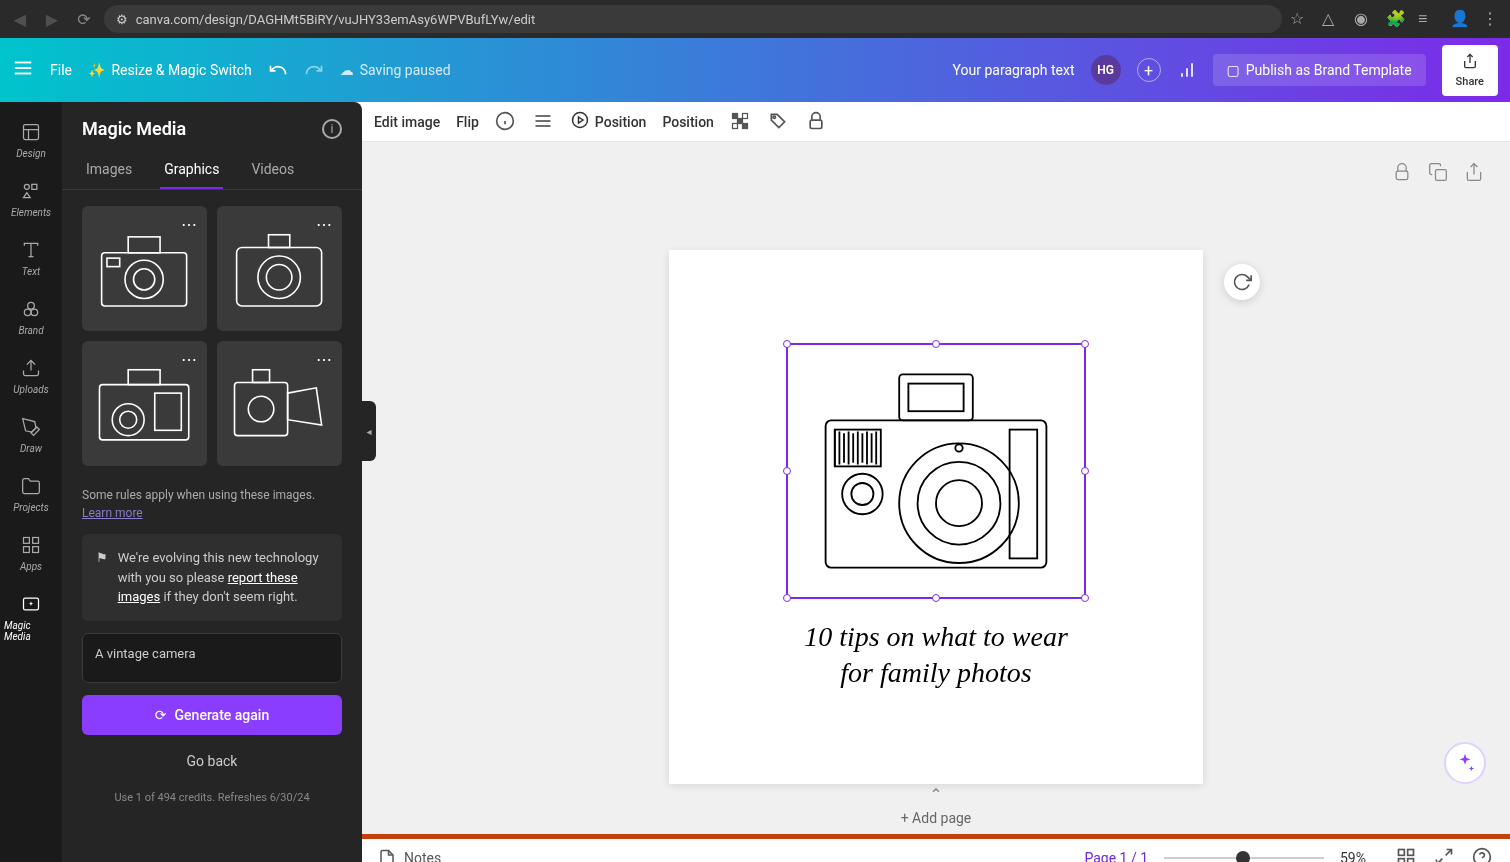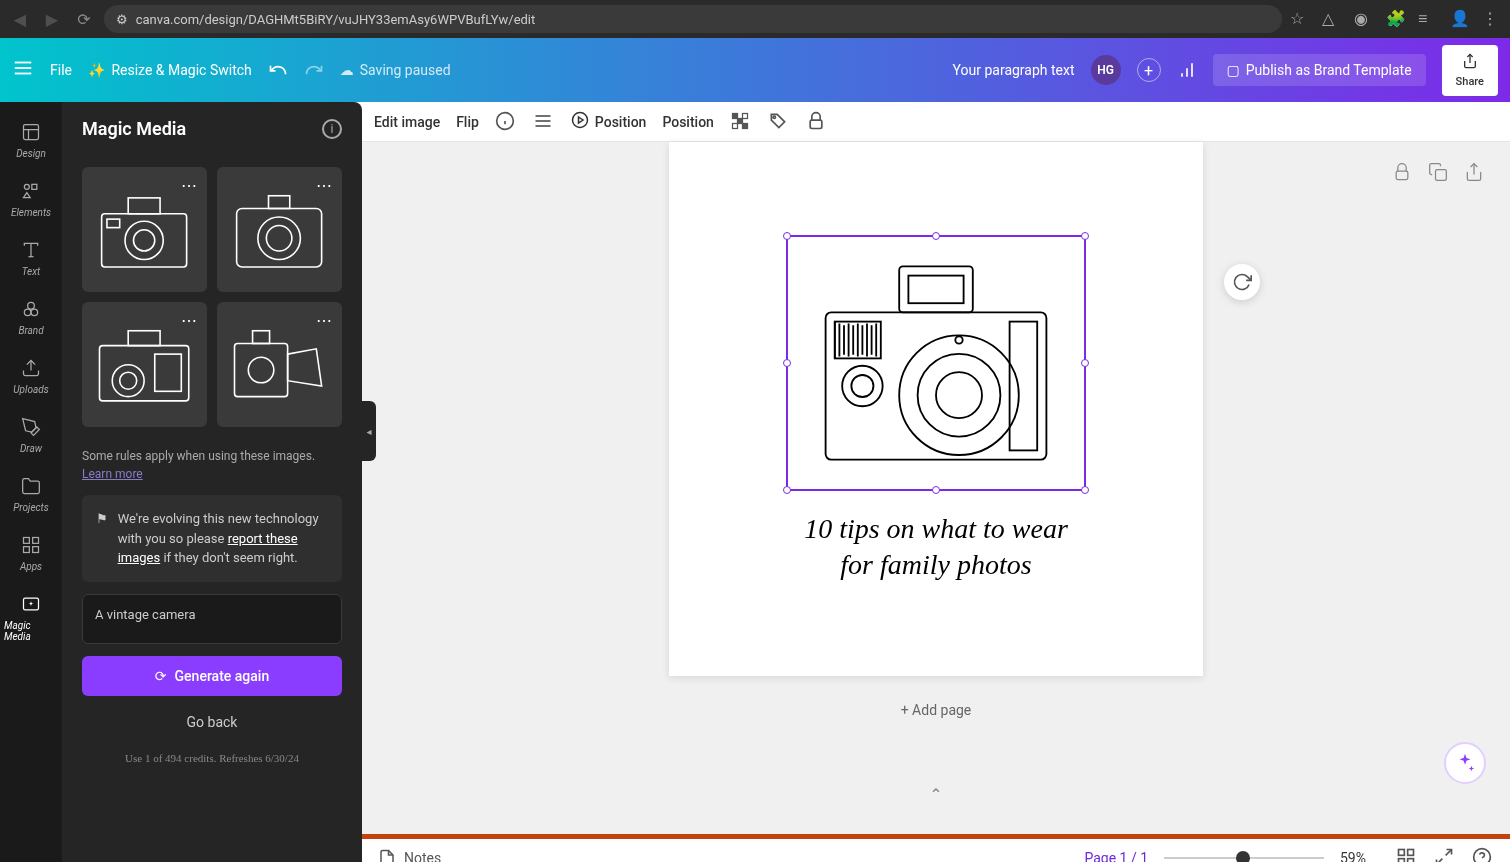--- a/index.html
+++ b/index.html
@@ -45,29 +45,29 @@
     .result-thumb { aspect-ratio: 1; background: #3a3a3a; border-radius: 6px; position: relative; cursor: pointer; display: flex; align-items: center; justify-content: center; }
     .thumb-menu { position: absolute; top: 6px; right: 6px; width: 24px; height: 24px; color: #fff; cursor: pointer; display: flex; align-items: center; justify-content: center; }
     .camera-sketch { width: 85%; height: 70%; }
     .rules-text { padding: 4px 20px 12px; font-size: 12px; color: #aaa; line-height: 1.5; }
     .rules-text a { color: #8b7bc7; text-decoration: underline; cursor: pointer; }
     .feedback-box { margin: 0 20px 12px; padding: 14px; background: #2f2f2f; border-radius: 6px; font-size: 13px; color: #ccc; line-height: 1.5; display: flex; gap: 10px; }
     .feedback-box a { color: #fff; text-decoration: underline; cursor: pointer; }
     .prompt-box { margin: 0 20px 12px; padding: 12px; background: #1a1a1a; border: 1px solid #3a3a3a; border-radius: 6px; color: #ccc; font-size: 13px; min-height: 50px; }
     .gen-btn { margin: 0 20px 8px; padding: 12px; background: #8b3dff; color: #fff; border-radius: 6px; font-size: 14px; font-weight: 500; cursor: pointer; display: flex; align-items: center; justify-content: center; gap: 8px; }
     .goback-btn { margin: 0 20px 8px; padding: 10px; color: #ccc; font-size: 14px; cursor: pointer; text-align: center; }
-    .credits { padding: 4px 20px 10px; font-size: 11px; color: #888; text-align: center; font-family: Liberation Serif, serif; }
+    .credits { padding: 4px 20px 10px; font-size: 11px; color: #888; text-align: center; }
     .panel-body { flex: 1; overflow-y: auto; display: flex; flex-direction: column; }
     
     
     .canvas-area { flex: 1; display: flex; flex-direction: column; background: #f0f0f0; position: relative; }
     .edit-toolbar { height: 40px; background: #fff; display: flex; align-items: center; padding: 0 12px; gap: 16px; border-bottom: 1px solid #e5e5e5; }
     .tb-btn { font-size: 14px; color: #333; cursor: pointer; font-weight: 500; }
     .tb-icon { width: 22px; height: 22px; color: #555; cursor: pointer; }
-    .canvas-viewport { flex: 1; display: flex; align-items: flex-start; justify-content: center; position: relative; }
+    .canvas-viewport { flex: 1; display: flex; align-items: flex-end; justify-content: center; position: relative; }
     .canvas-page { width: 534px; height: 534px; background: #fff; box-shadow: 0 2px 8px rgba(0,0,0,0.1); display: flex; flex-direction: column; align-items: center; justify-content: center; position: relative; }
     .selected-image { width: 300px; height: 256px; border: 2px solid #7d2ae8; position: relative; margin-bottom: 20px; display: flex; align-items: center; justify-content: center; }
     .sel-handle { position: absolute; width: 8px; height: 8px; background: #fff; border: 1px solid #7d2ae8; border-radius: 50%; }
     .sel-handle.tl { top: -5px; left: -5px; } .sel-handle.tr { top: -5px; right: -5px; }
     .sel-handle.bl { bottom: -5px; left: -5px; } .sel-handle.br { bottom: -5px; right: -5px; }
     .sel-handle.tm { top: -5px; left: 50%; transform: translateX(-50%); }
     .sel-handle.bm { bottom: -5px; left: 50%; transform: translateX(-50%); }
     .sel-handle.ml { left: -5px; top: 50%; transform: translateY(-50%); }
     .sel-handle.mr { right: -5px; top: 50%; transform: translateY(-50%); }
     .canvas-text { font-family: 'Brush Script MT', cursive; font-size: 28px; text-align: center; font-style: italic; line-height: 1.3; }
@@ -255,20 +255,25 @@
           </svg>
         </div>
       <span>Magic Media</span>
     </div>
   </div>
 
   <div class="side-panel">
     <div class="panel-header">
       <div class="panel-title">Magic Media</div>
       <div class="info-icon">i</div>
+    </div>
+    <div class="tabs">
+      <div class="tab">Images</div>
+      <div class="tab active">Graphics</div>
+      <div class="tab">Videos</div>
     </div>
     <div class="panel-body">
       <div class="results-grid">
         <div class="result-thumb">
           <svg class="camera-sketch" viewBox="0 0 100 80" fill="none" stroke="#fff" stroke-width="1.5">
               <rect x="10" y="25" width="80" height="50" rx="3"></rect>
               <rect x="35" y="10" width="30" height="15"></rect>
               <circle cx="50" cy="50" r="18"></circle>
               <circle cx="50" cy="50" r="10"></circle>
               <rect x="15" y="30" width="12" height="8"></rect>

